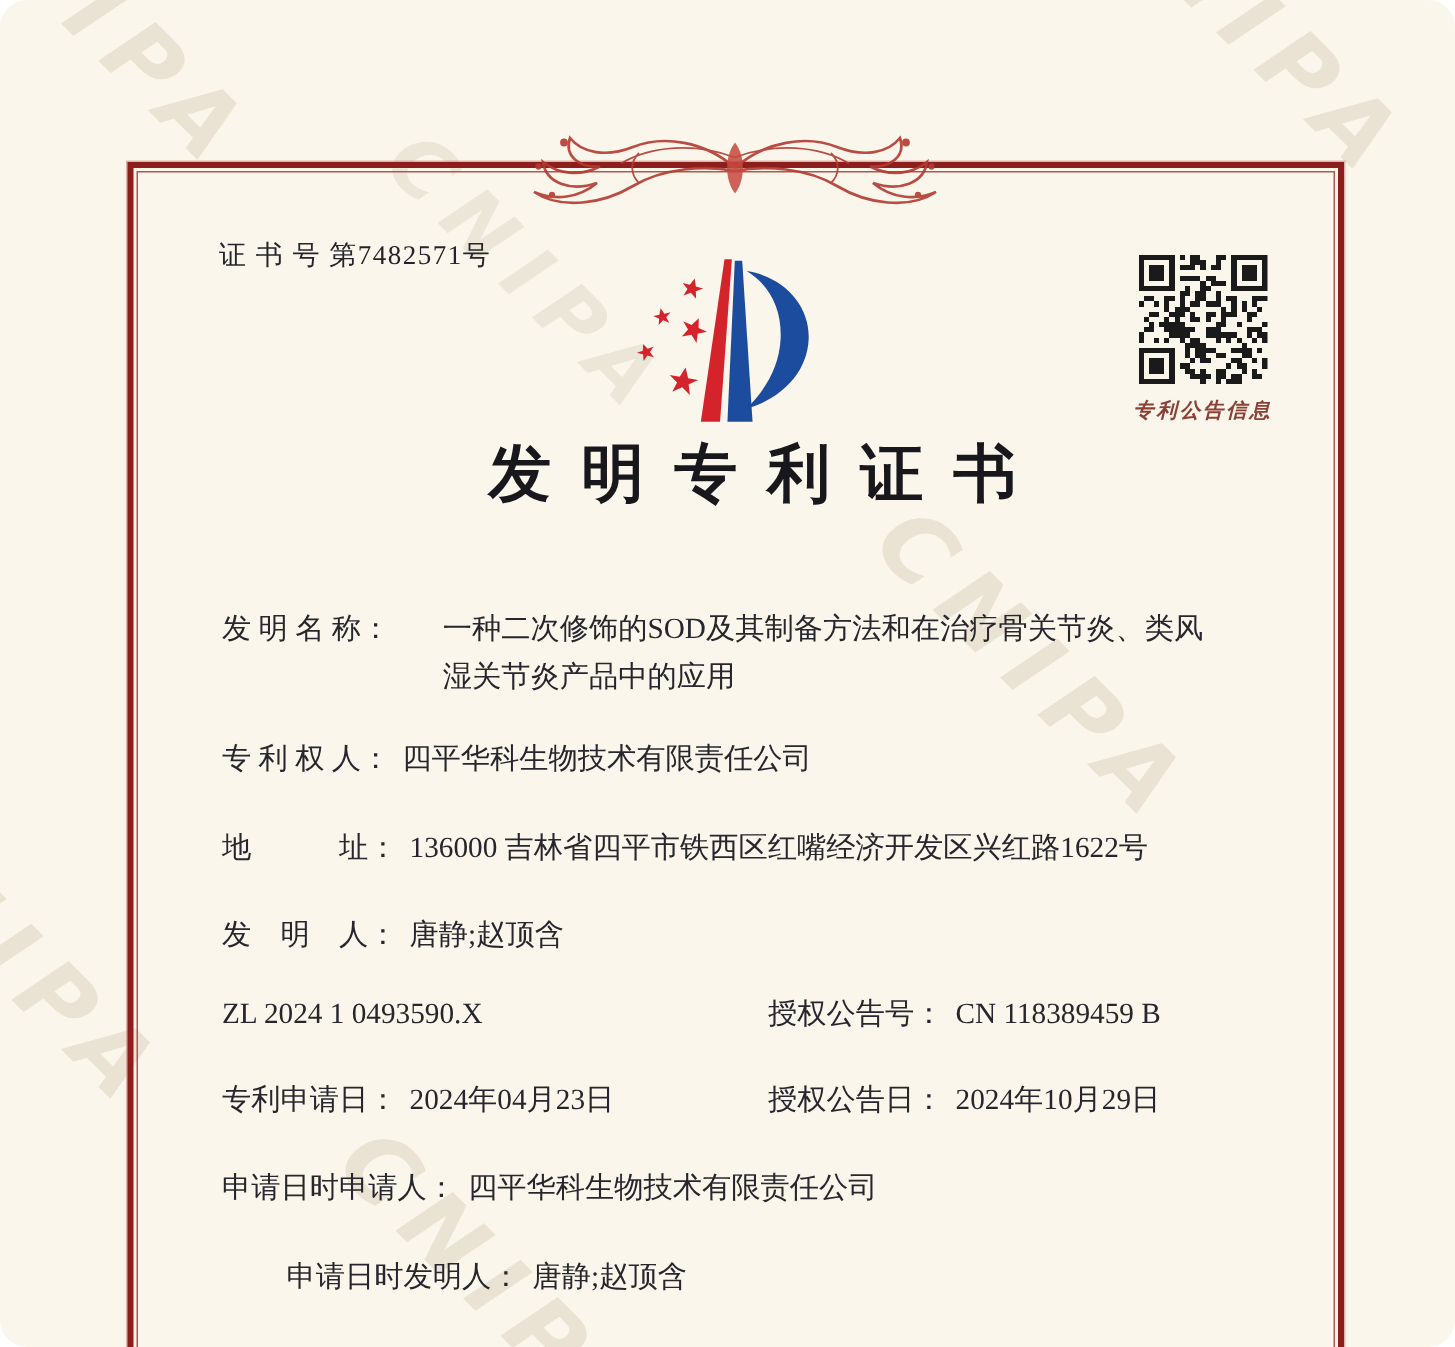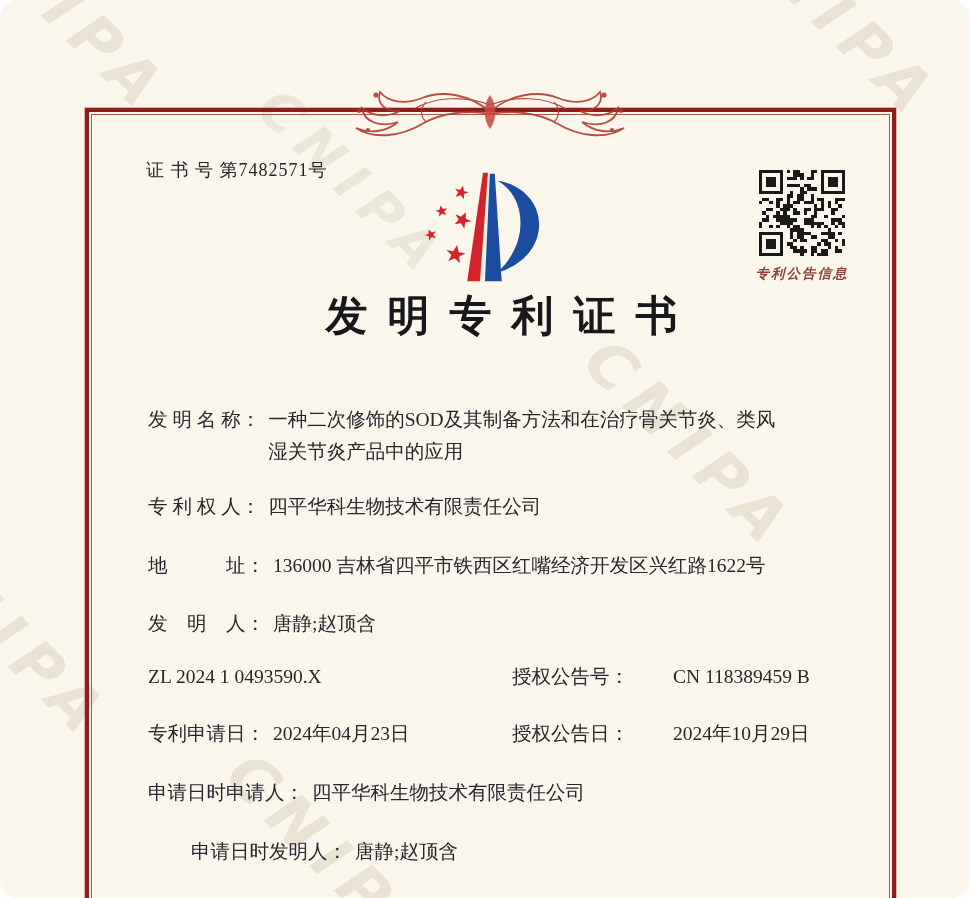--- a/index.html
+++ b/index.html
@@ -51,22 +51,22 @@
     letter-spacing:20px;text-indent:20px;
   }
   
   .row{
     position:absolute;left:148px;display:flex;align-items:flex-start;
     font-size:19.5px;color:#26262c;line-height:1.65;white-space:nowrap;
   }
   .row .lab{white-space:pre;margin-right:8px;flex:none;}
   .row .val{white-space:normal;}
   .val-wrap{width:522px;}
-  .row.col2{left:512px;gap:36px;}
-  .r1{top:404px;} .r2{top:491px;} .r3{top:550px;} .r4{top:608px;}
+  .row.col2{left:512px;}
+  .r1{top:404px;gap:27px;} .r2{top:491px;} .r3{top:550px;} .r4{top:608px;}
   .r5{top:661px;} .r6{top:718px;} .r7{top:777px;} .r8{top:836px;margin-left:43px;}
 </style>
 </head>
 <body>
 
 <div class="page">
 
   <div class="wm" style="left:-70px;top:-28px;">CNIPA</div>
   <div class="wm" style="left:700px;top:-22px;">CNIPA</div>
   <div class="wm small" style="left:232px;top:152px;">CNIPA</div>

